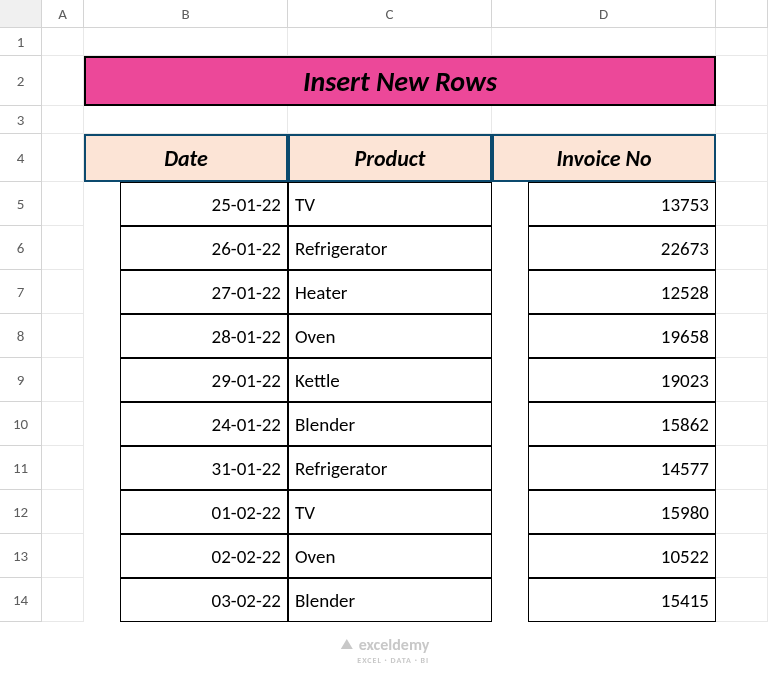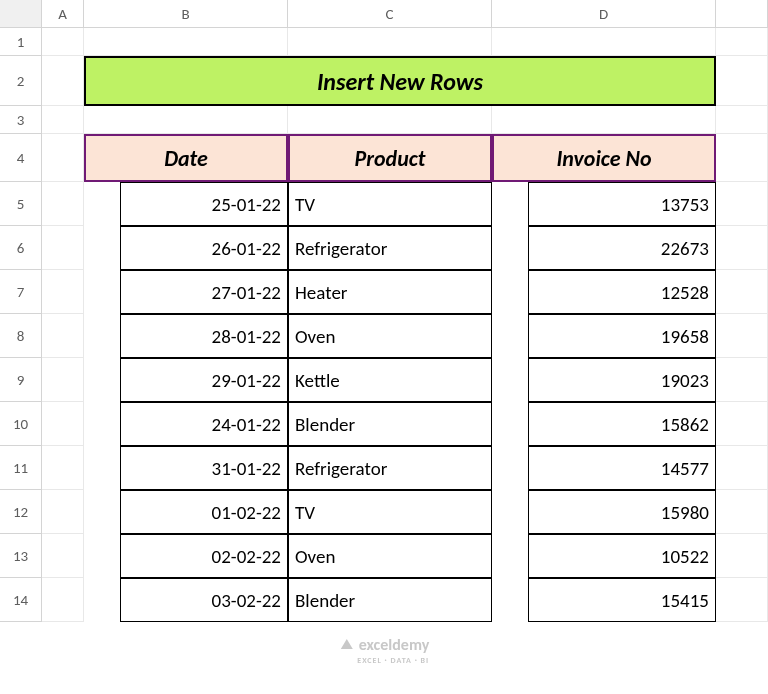--- a/index.html
+++ b/index.html
@@ -33,32 +33,32 @@
     .cell {
       border-right: 1px solid #e8e8e8;
       border-bottom: 1px solid #e8e8e8;
       display: flex;
       align-items: center;
       font-size: 19px;
       color: #000;
       padding: 0 4px;
     }
     .title-cell {
-      background: #bef264;
+      background: #ec4899;
       border: 2px solid #000;
       font-style: italic;
       font-weight: 700;
-      font-size: 24px;
+      font-size: 28px;
       display: flex;
       align-items: center;
       justify-content: center;
     }
     .header-cell {
       background: #fce4d6;
-      border: 2px solid #701a75;
+      border: 2px solid #0c4a6e;
       font-style: italic;
       font-weight: 700;
       font-size: 22px;
       display: flex;
       align-items: center;
       justify-content: center;
       color: #000;
     }
     .data-cell {
       border: 1px solid #000;

